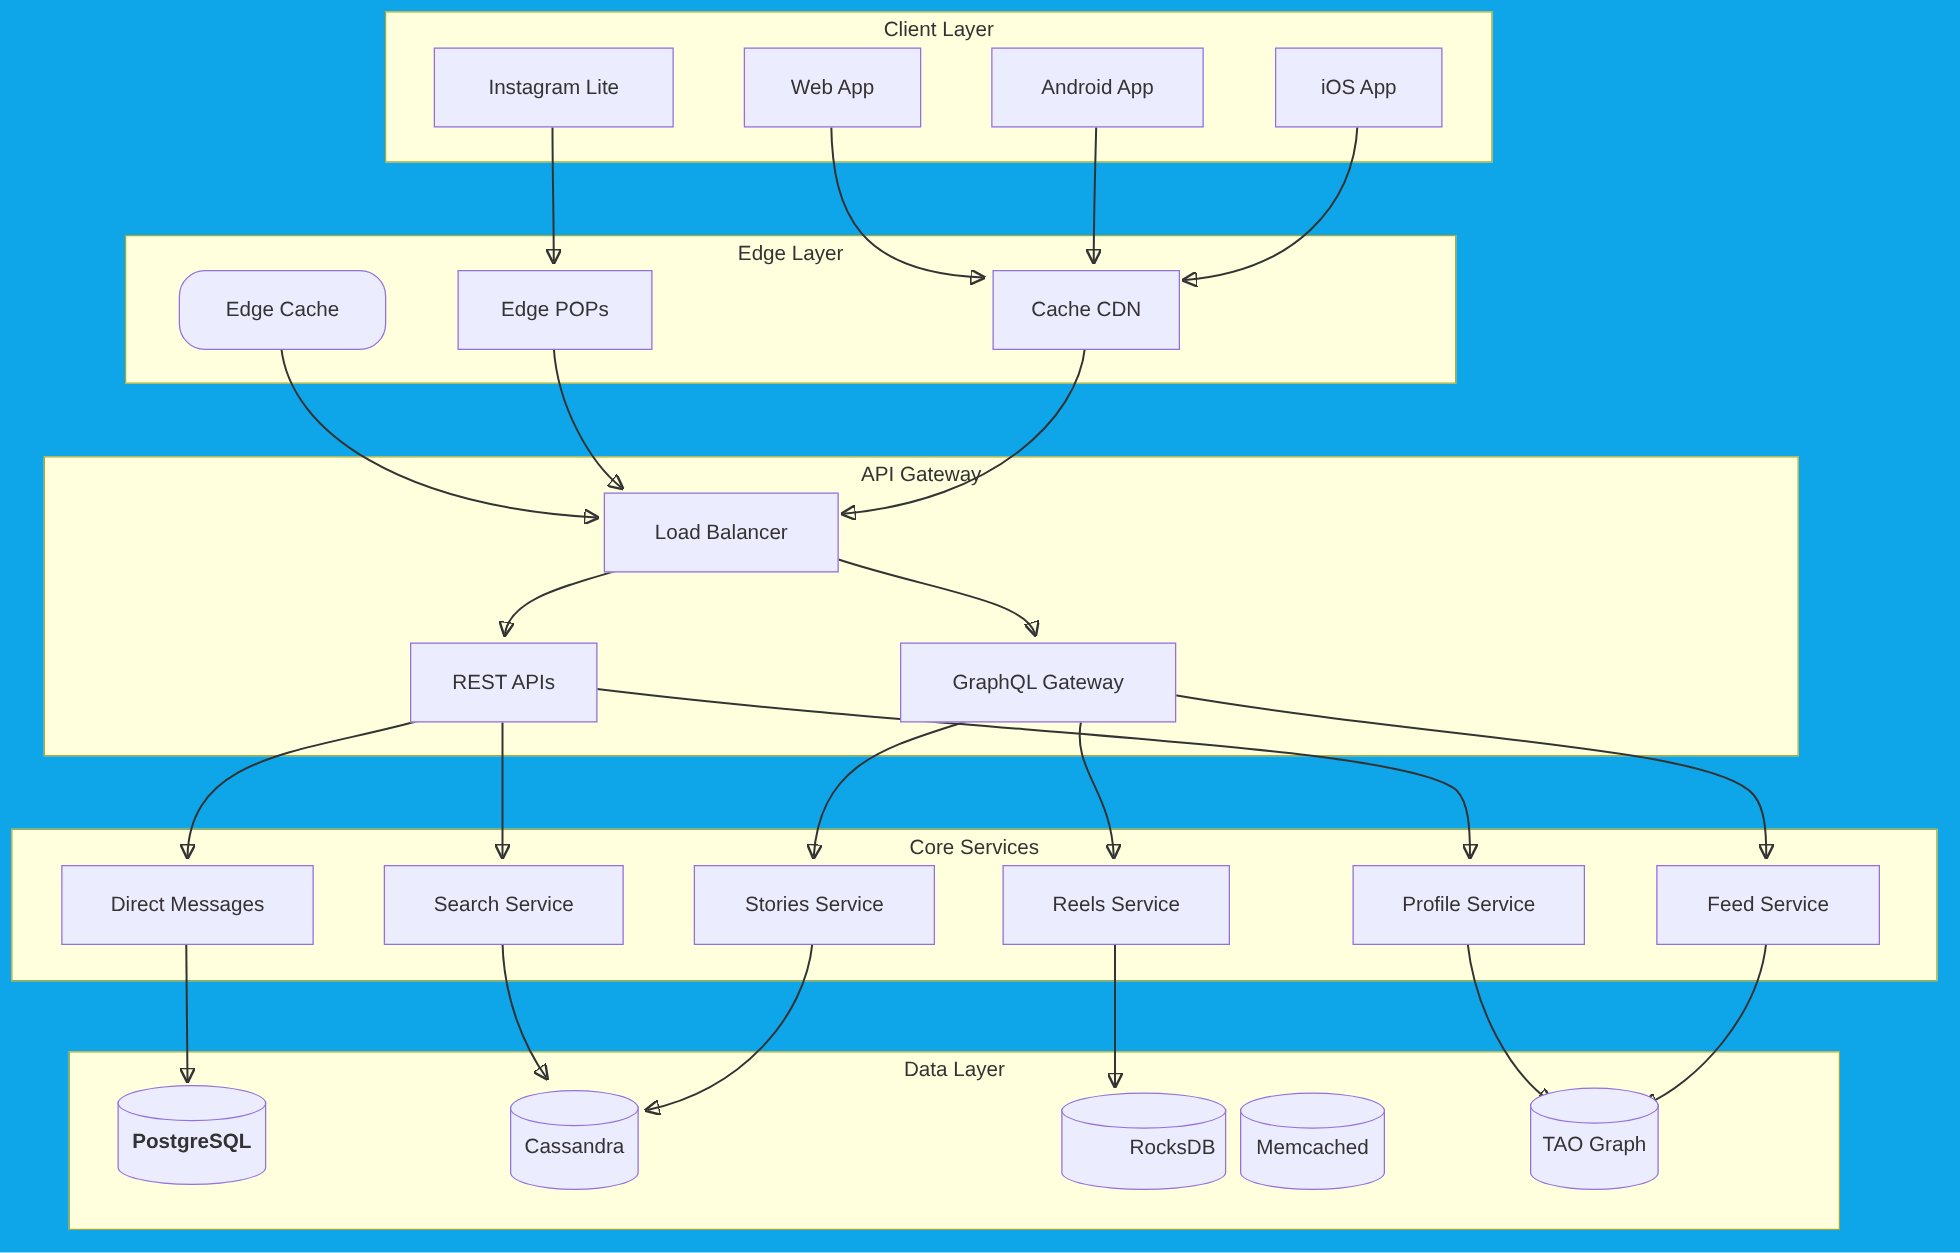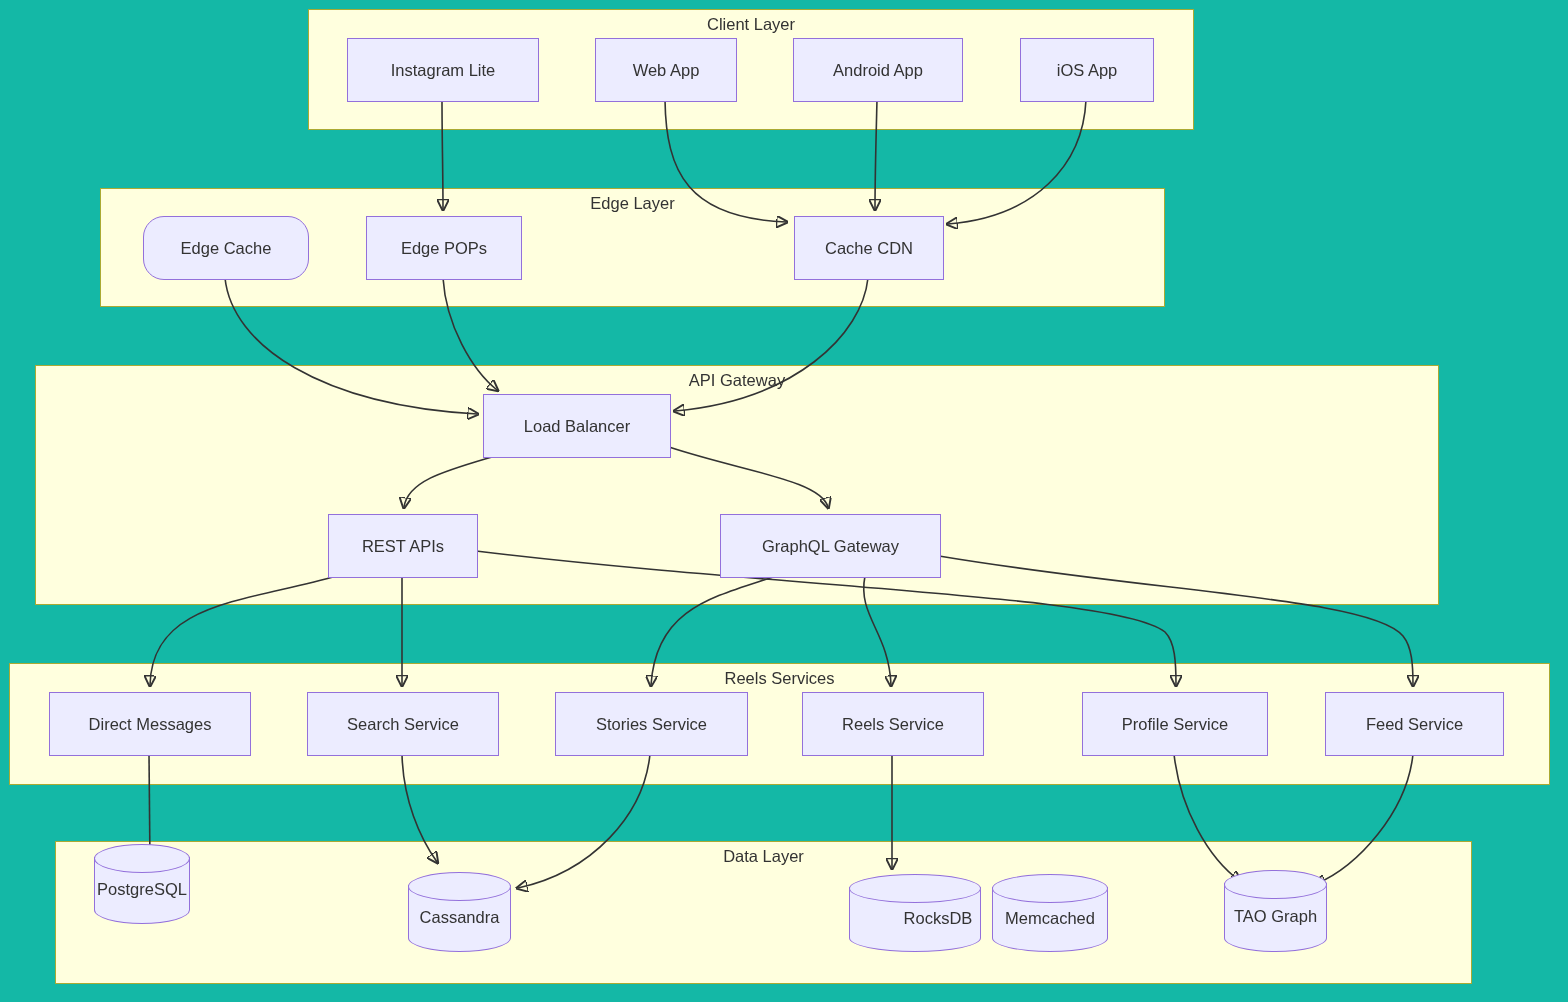--- a/index.html
+++ b/index.html
@@ -1,17 +1,17 @@
 <!DOCTYPE html>
 <html><head>
 <meta charset="utf-8">
 <style>
   html,body{margin:0;padding:0;background:#ffffff;}
   body{font-family:"Liberation Sans","DejaVu Sans",sans-serif;color:#333333;}
-  #canvas{position:relative;width:1568px;height:1002px;background:#14b8a6;overflow:hidden;}
+  #canvas{position:relative;width:1568px;height:1002px;background:#0ea5e9;overflow:hidden;}
 
   .cluster{position:absolute;background:#ffffde;border:1px solid #aaaa33;z-index:1;}
   .cluster-label{position:absolute;top:5px;left:0;right:0;text-align:center;
     font-size:16.5px;color:#333333;}
 
   #edge-svg{position:absolute;left:0;top:0;z-index:2;}
   #edge-svg path{fill:none;stroke:#333333;stroke-width:1.6px;}
 
   .node{position:absolute;z-index:3;background:#ECECFF;border:1px solid #9370DB;
     display:flex;align-items:center;justify-content:center;
@@ -33,21 +33,21 @@
   <div class="cluster" style="left:308px;top:9px;width:884px;height:119px;">
     <div class="cluster-label">Client Layer</div>
   </div>
   <div class="cluster" style="left:100px;top:188px;width:1048px;height:117px;padding-left:15px;">
     <div class="cluster-label">Edge Layer</div>
   </div>
   <div class="cluster" style="left:35px;top:365px;width:1402px;height:238px;">
     <div class="cluster-label">API Gateway</div>
   </div>
   <div class="cluster" style="left:9px;top:663px;width:1539px;height:120px;">
-    <div class="cluster-label">Reels Services</div>
+    <div class="cluster-label">Core Services</div>
   </div>
   <div class="cluster" style="left:55px;top:841px;width:1415px;height:141px;">
     <div class="cluster-label">Data Layer</div>
   </div>
 
   <svg id="edge-svg" width="1568" height="1002">
     <defs>
       <marker id="arrow" viewBox="0 0 10 10" refX="8" refY="5" markerWidth="7.5" markerHeight="7.5" orient="auto-start-reverse">
         <path d="M0,0 L10,5 L0,10 z" fill="#333333" stroke="none"></path>
       </marker>
@@ -120,21 +120,21 @@
   <div class="node" style="left:802px;top:692px;width:180px;height:62px;">
     <span>Reels Service</span>
   </div>
   <div class="node" style="left:1082px;top:692px;width:184px;height:62px;">
     <span>Profile Service</span>
   </div>
   <div class="node" style="left:1325px;top:692px;width:177px;height:62px;">
     <span>Feed Service</span>
   </div>
 
-  <div class="node cylinder" style="left:94px;top:844px;width:96px;height:80px;">
+  <div class="node cylinder" style="left:94px;top:868px;width:119px;height:80px;font-weight:bold;">
     <span class="cyl-label">PostgreSQL</span>
   </div>
   <div class="node cylinder" style="left:408px;top:872px;width:103px;height:80px;">
     <span class="cyl-label">Cassandra</span>
   </div>
   <div class="node cylinder" style="left:849px;top:874px;width:86px;height:78px;padding-left:46px;">
     <span class="cyl-label">RocksDB</span>
   </div>
   <div class="node cylinder" style="left:992px;top:874px;width:116px;height:78px;">
     <span class="cyl-label">Memcached</span>

